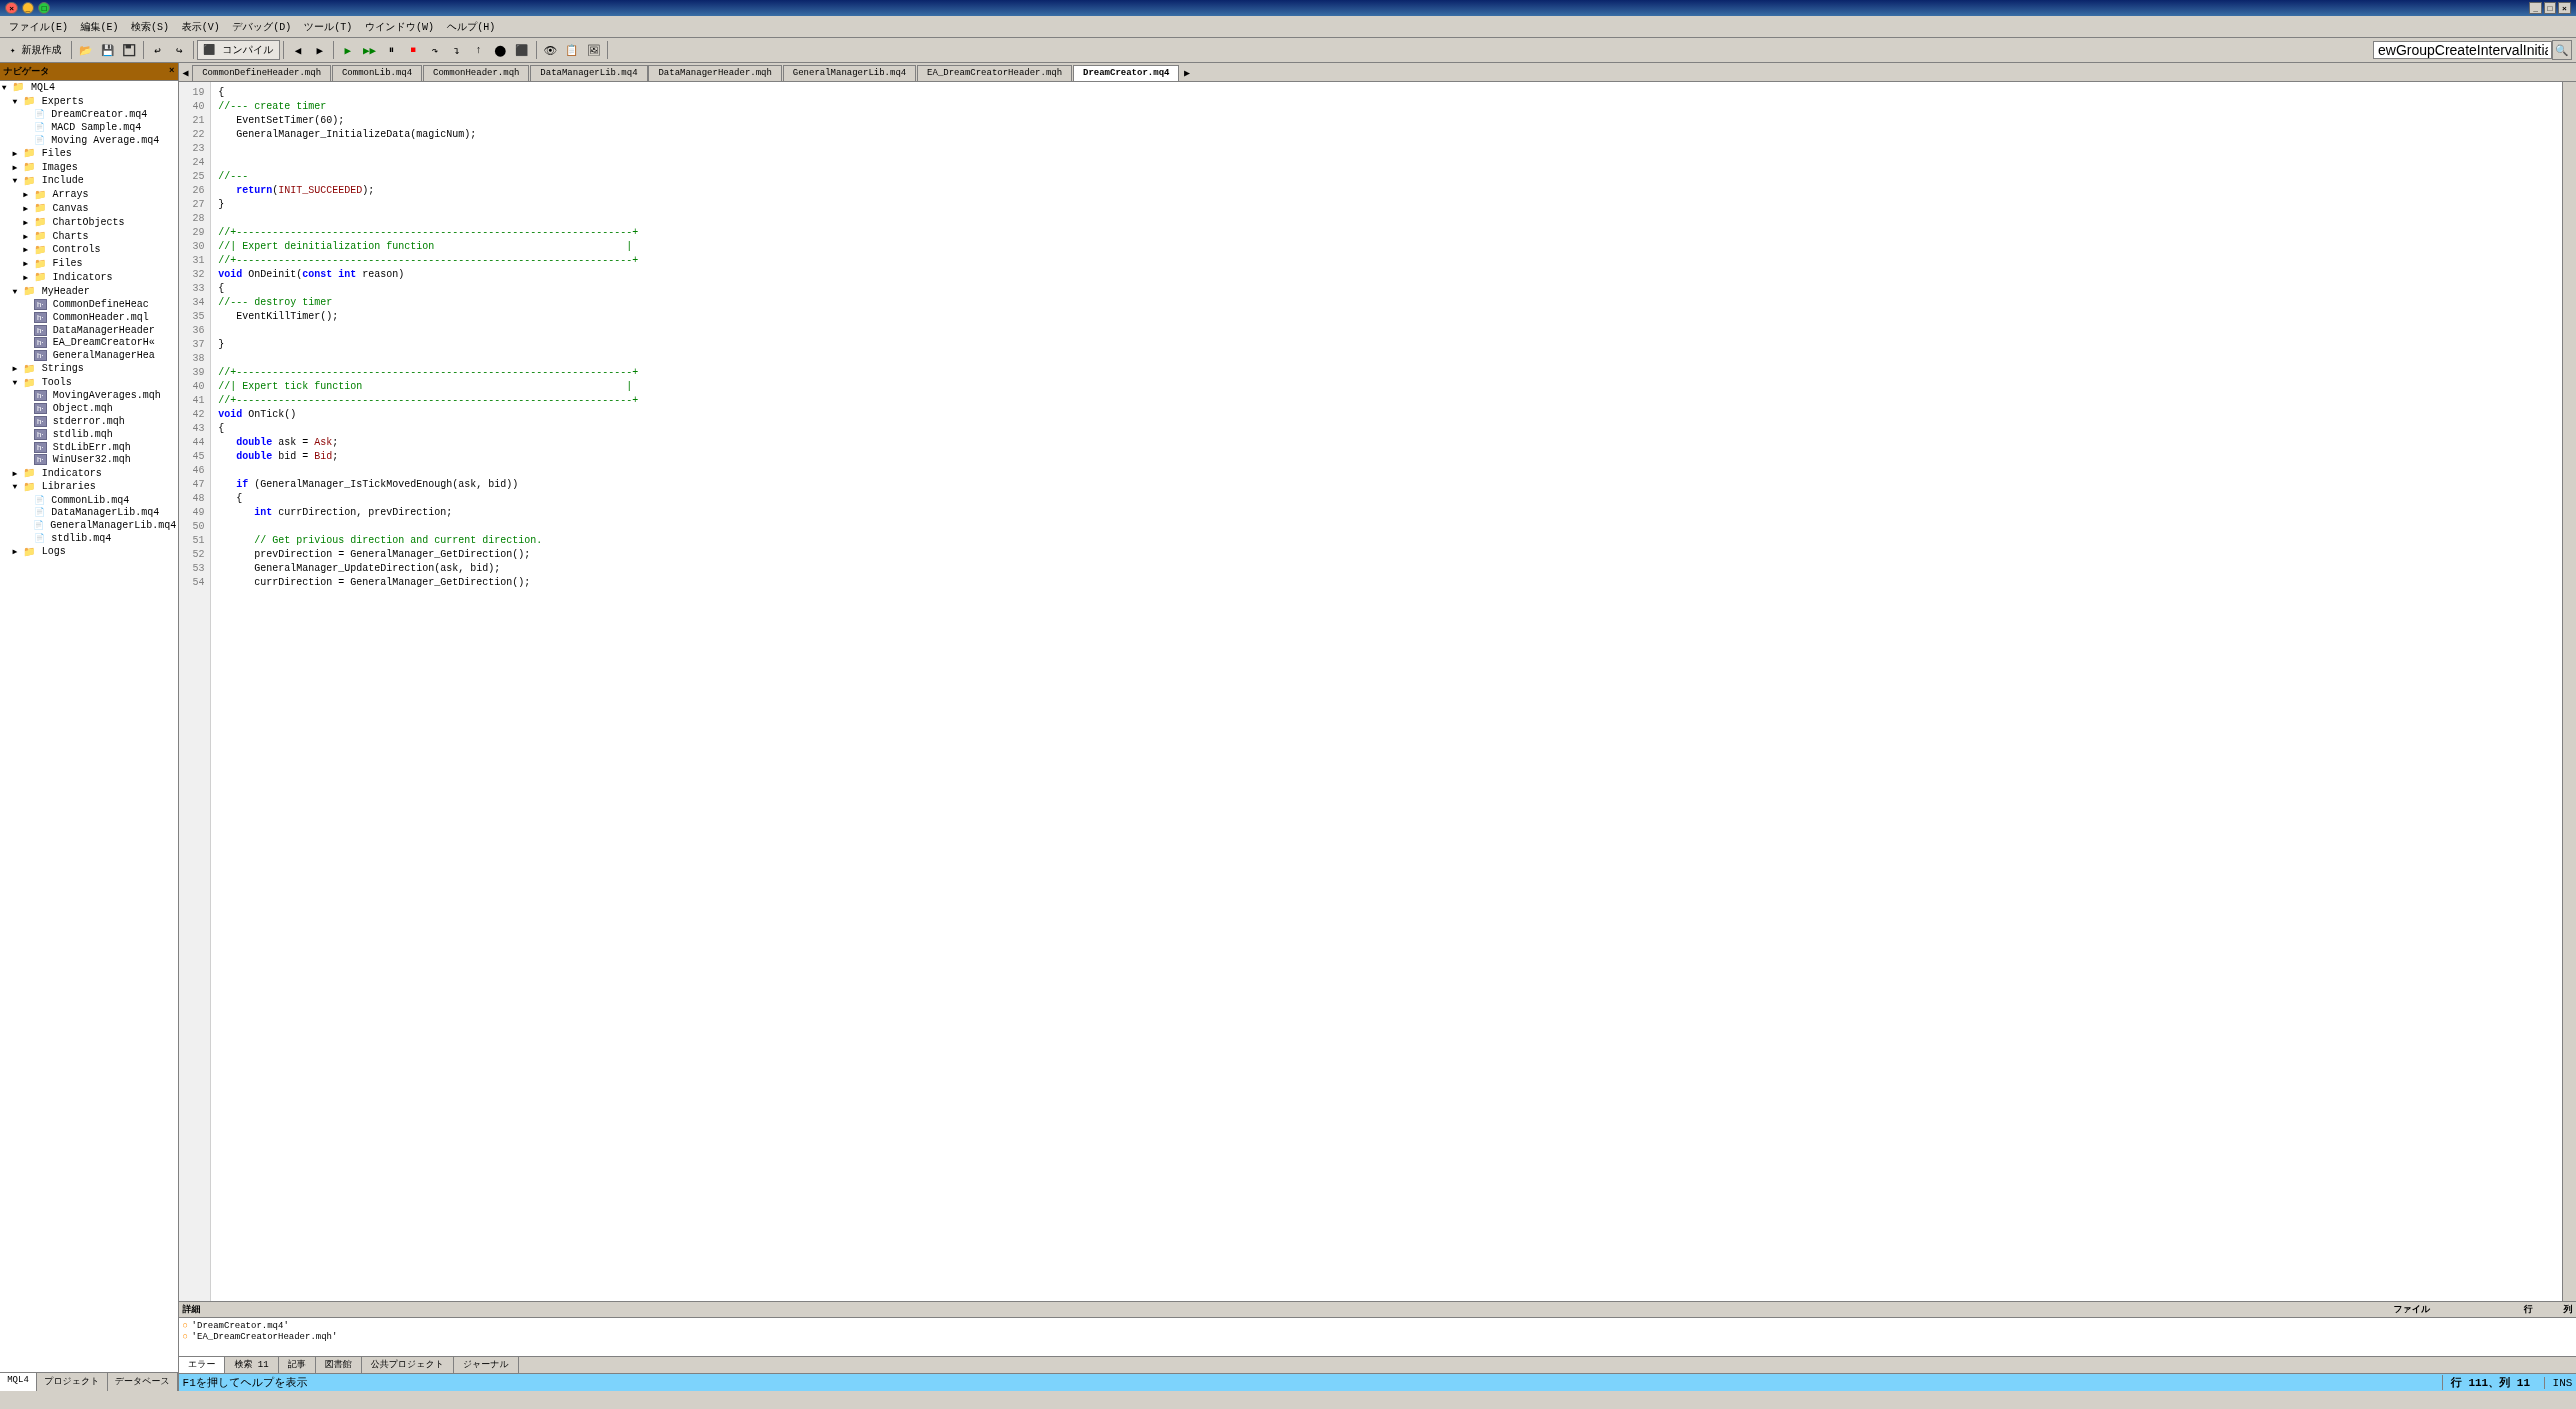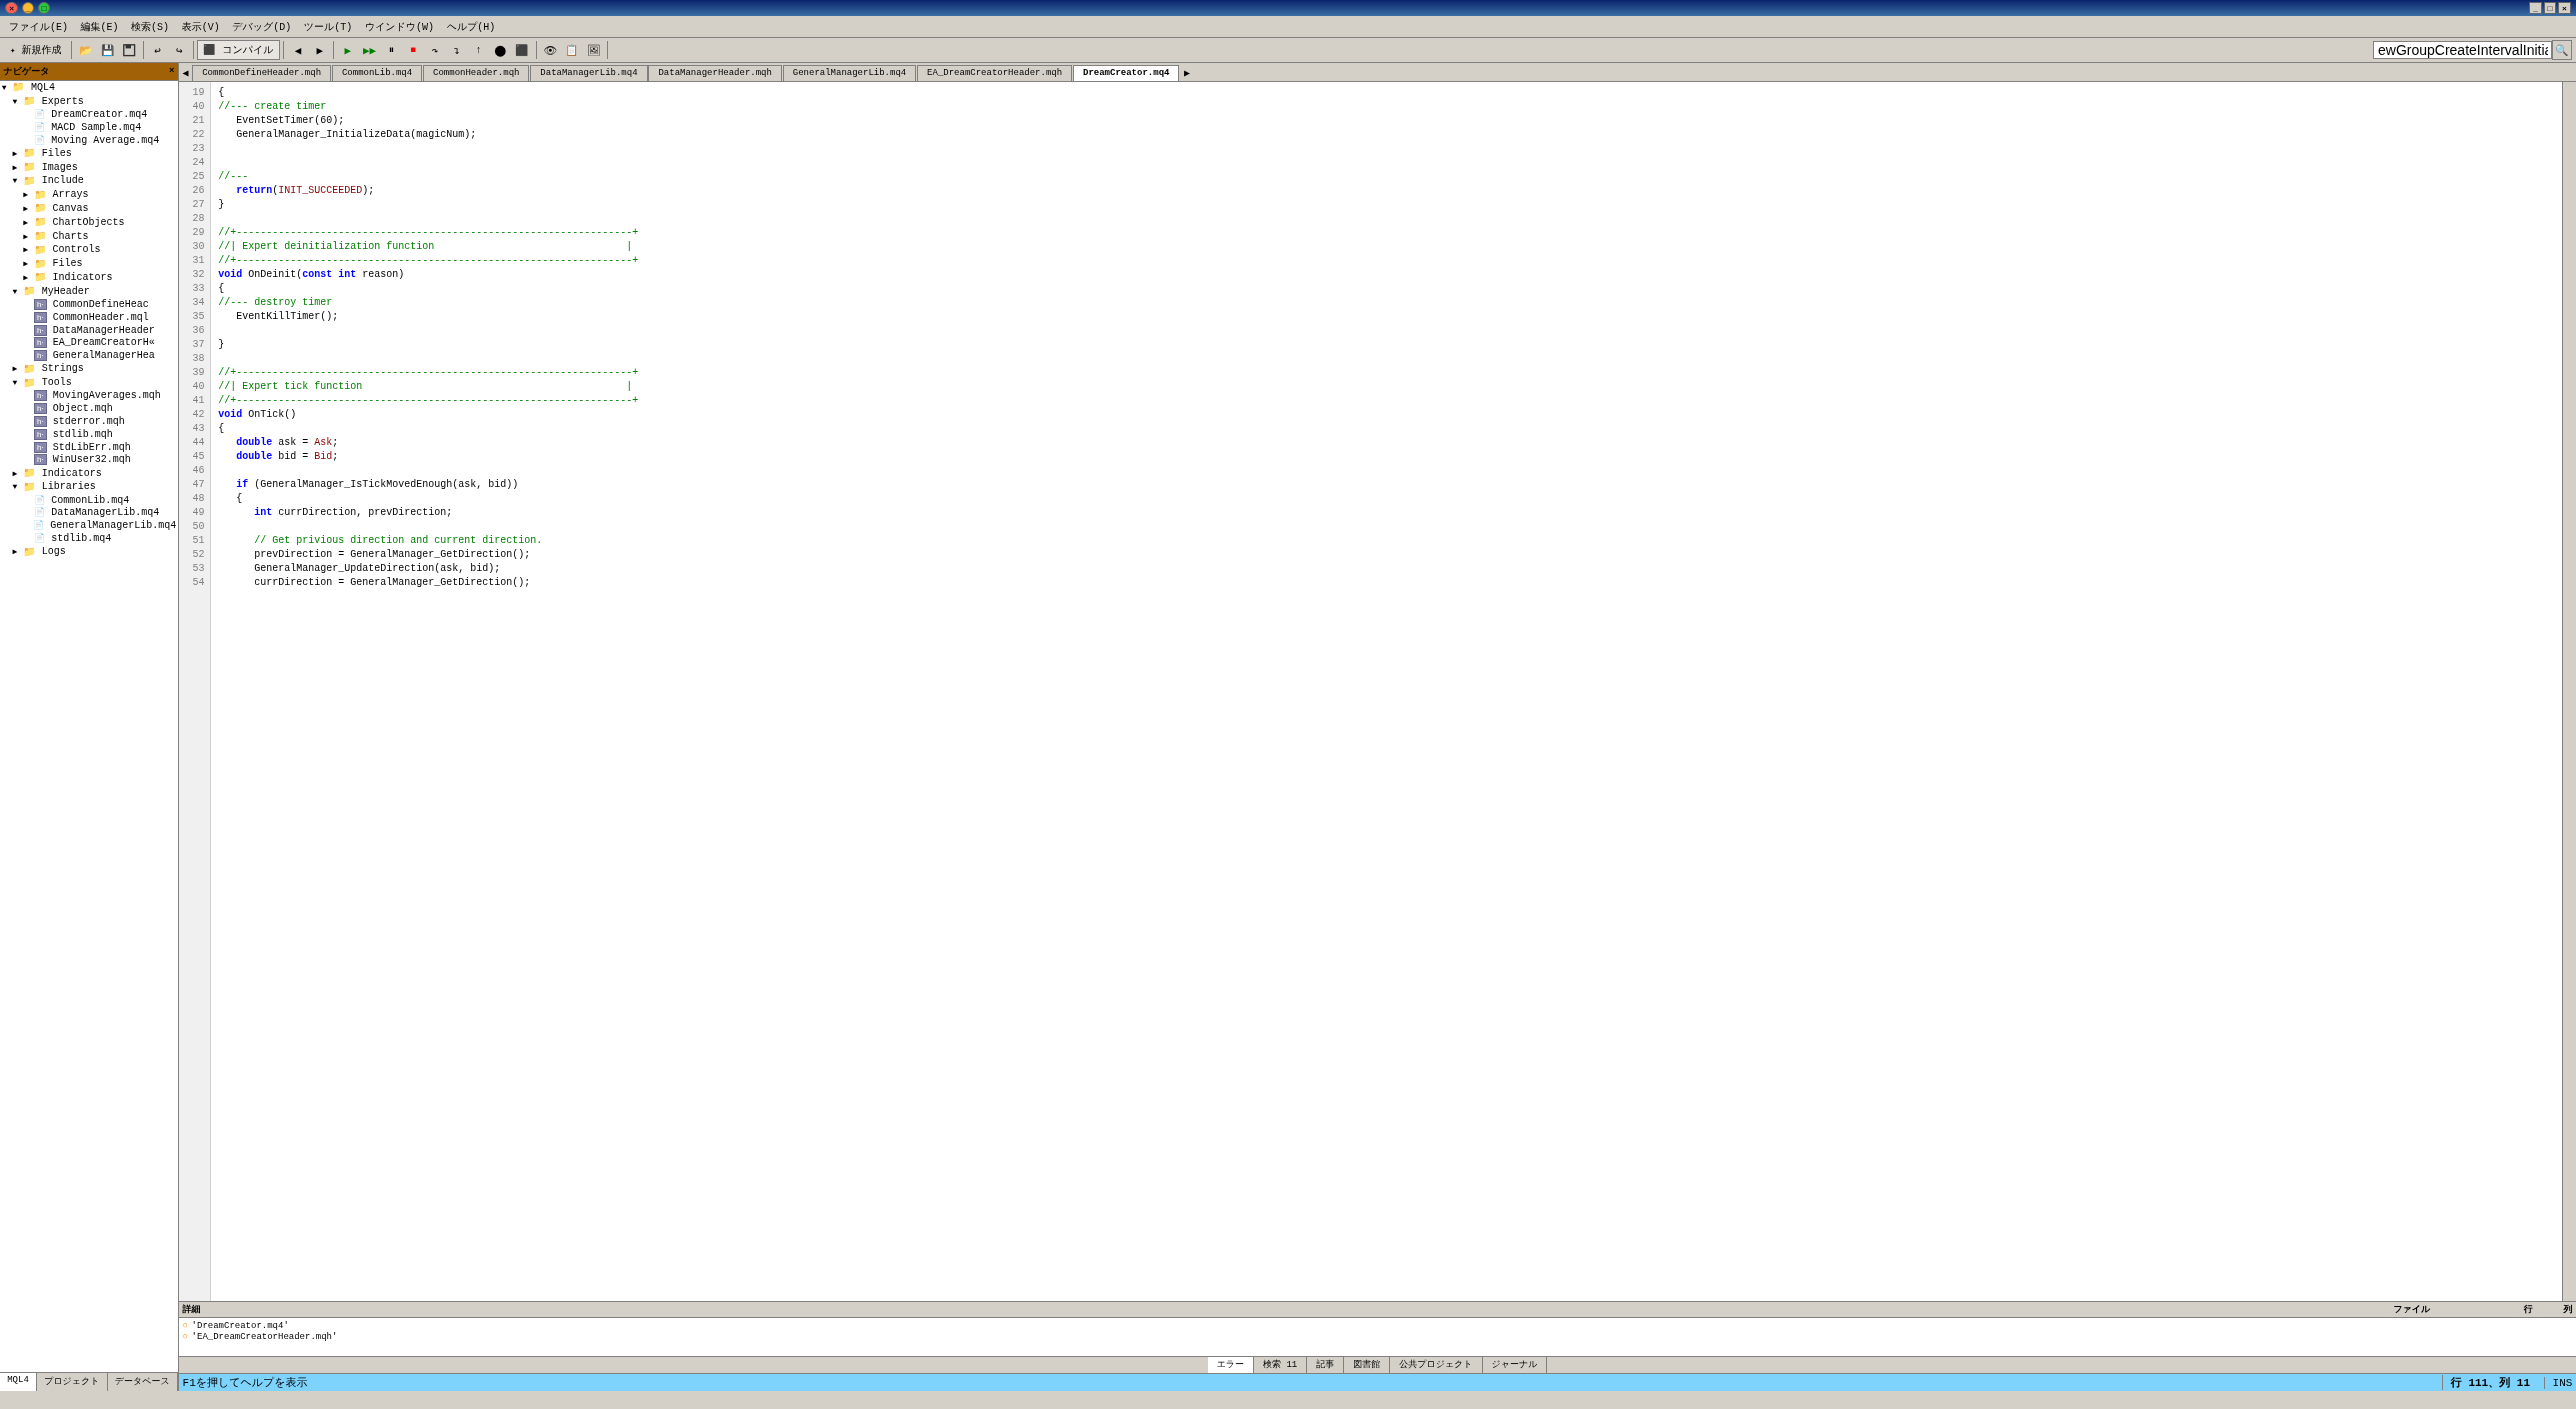--- a/index.html
+++ b/index.html
@@ -241,21 +241,20 @@
     .bottom-row {
       display: flex;
       align-items: center;
       padding: 0.9px 0;
     }
     .bottom-icon { margin-right: 3.6px; color: #ff8c00; }
     .bottom-tabs {
       display: flex;
       border-top: 0.9px solid #808080;
       background: #d4d0c8;
-      justify-content: center;
     }
     .bottom-tab {
       padding: 1.8px 9px;
       font-size: 9px;
       cursor: pointer;
       border-right: 0.9px solid #808080;
     }
     .bottom-tab.active { background: white; }
 
     .code-line { display: block; }

